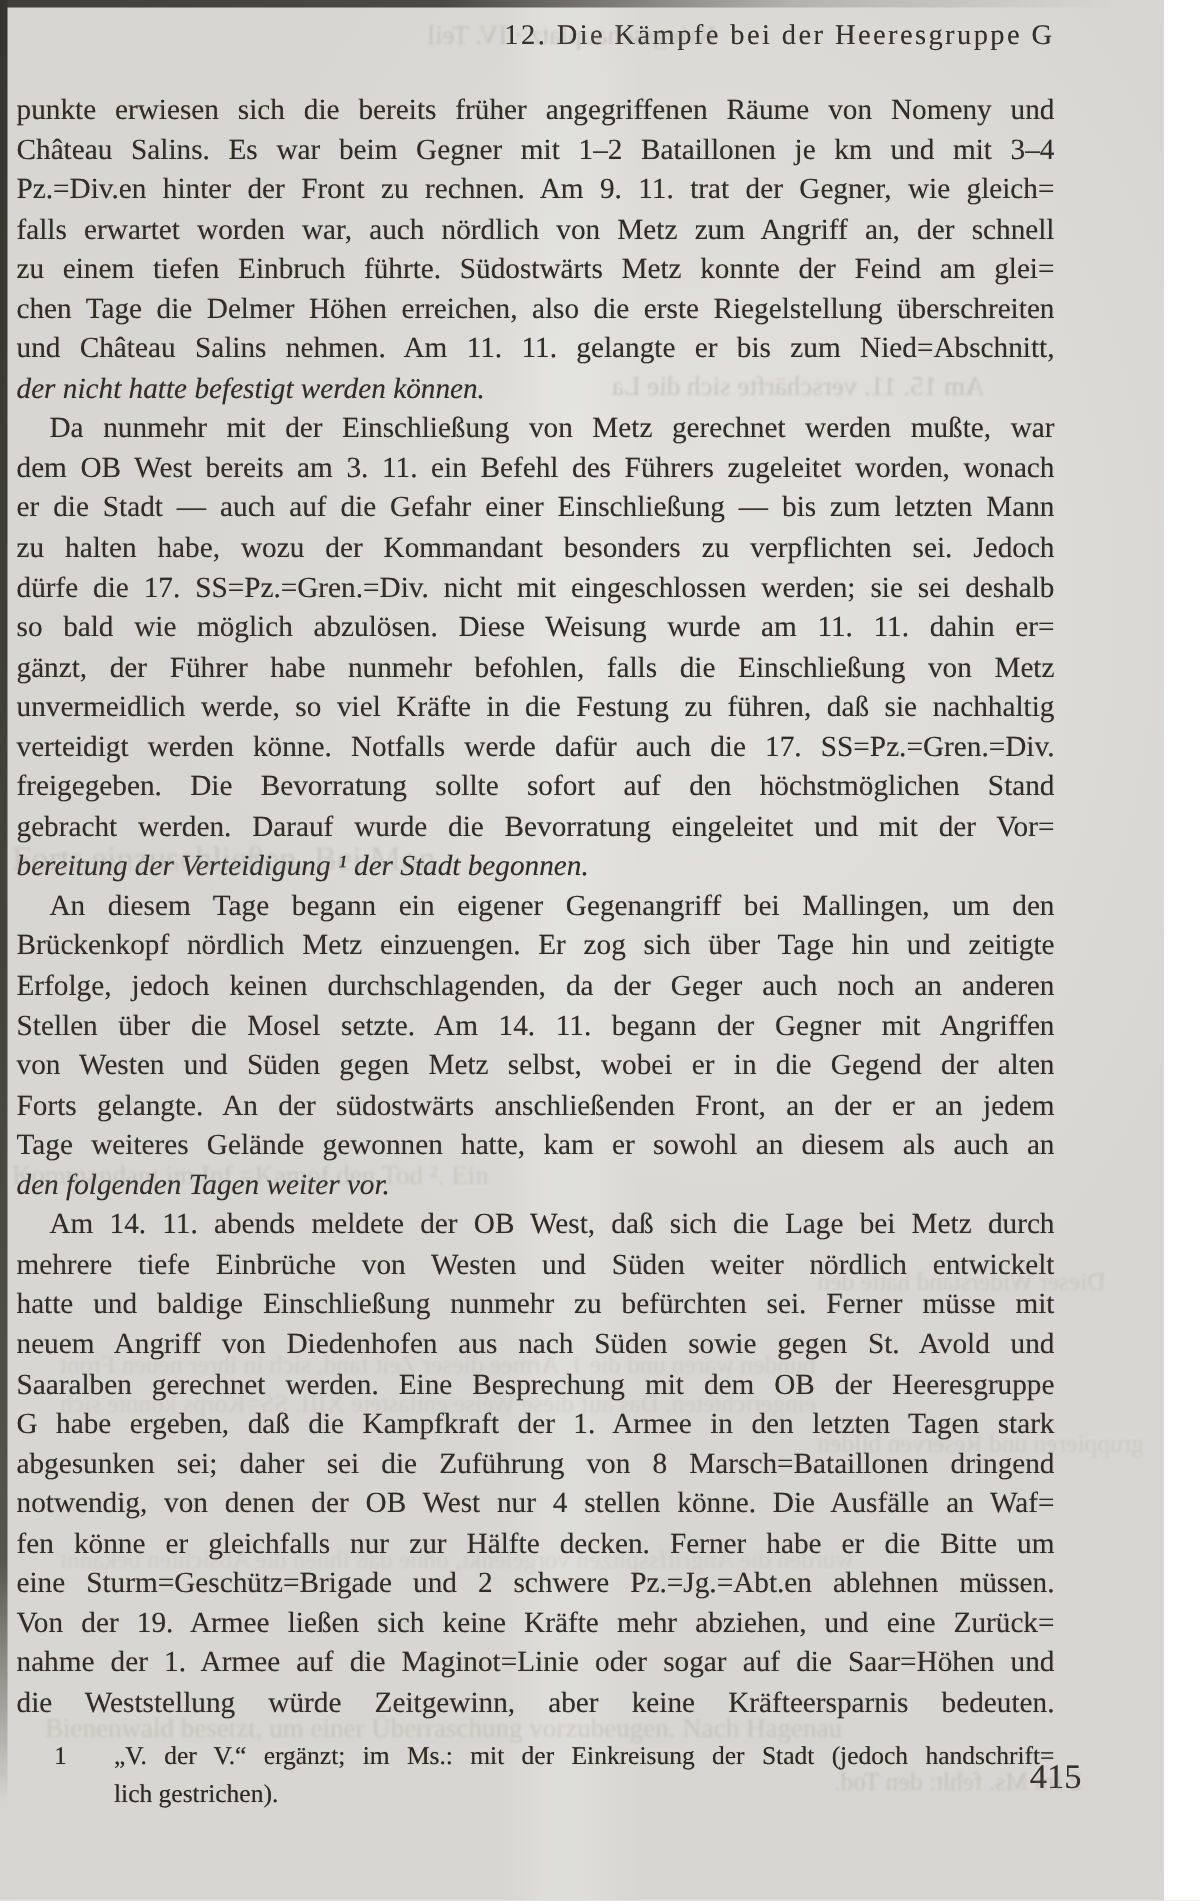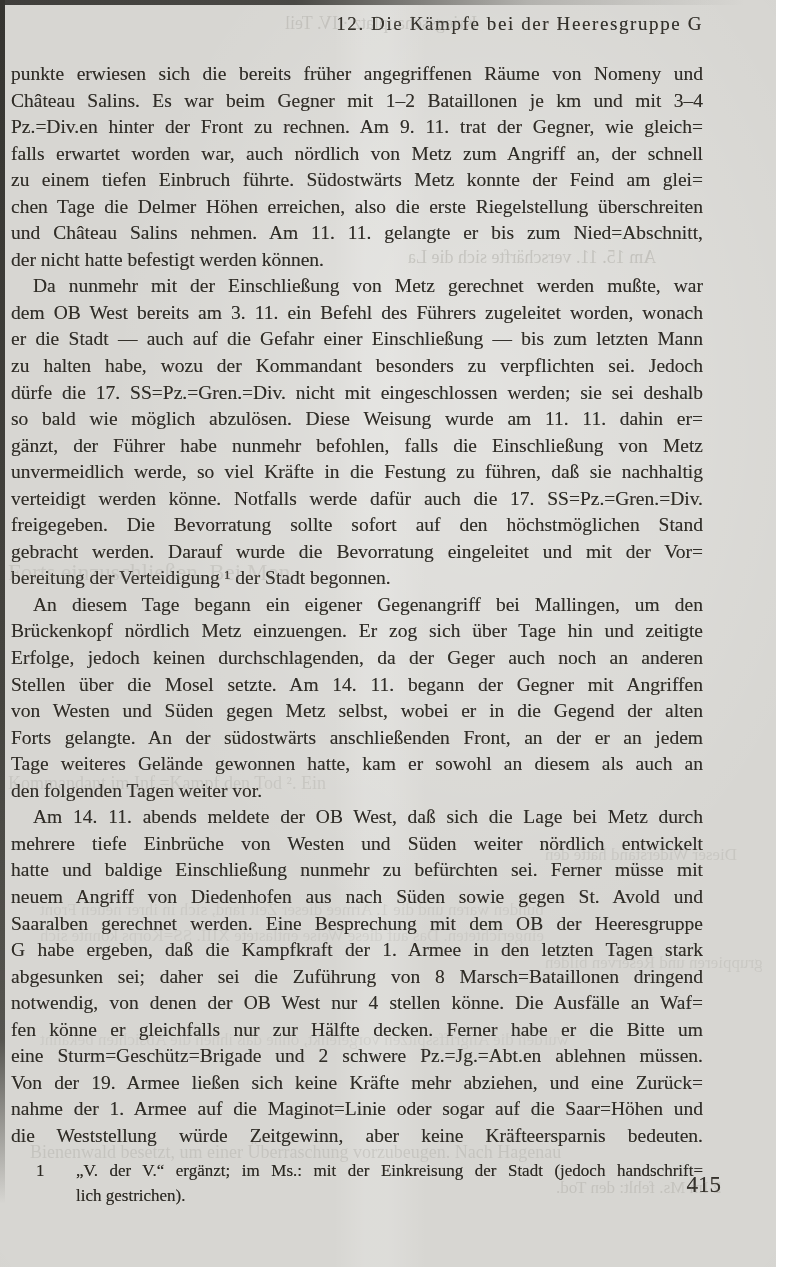--- a/index.html
+++ b/index.html
@@ -29,21 +29,21 @@
     color:#34312b;
     text-shadow:0 0 0.4px rgba(52,49,43,0.5);
   }
   .body-text{
     position:absolute;top:61px;left:11px;right:73px;
     font-size:19.5px;line-height:26.55px;
     color:#302d27;
     text-shadow:0 0 0.5px rgba(48,45,39,0.45);
   }
   .line{text-align:justify;text-align-last:justify;white-space:normal;}
-  .line.last{text-align-last:left;}
+  .line.last{text-align-last:left;font-style:italic;}
   .line.indent{padding-left:22px;}
   .footnote{
     position:absolute;top:1158px;left:11px;right:73px;
     padding-left:49px;
     font-size:17px;line-height:25px;
     color:#2c2923;
     text-shadow:0 0 0.5px rgba(44,41,35,0.55);
   }
   .fn-marker{position:absolute;left:25px;top:0;}
   .fn-line{text-align:justify;text-align-last:justify;margin-left:16px;}

